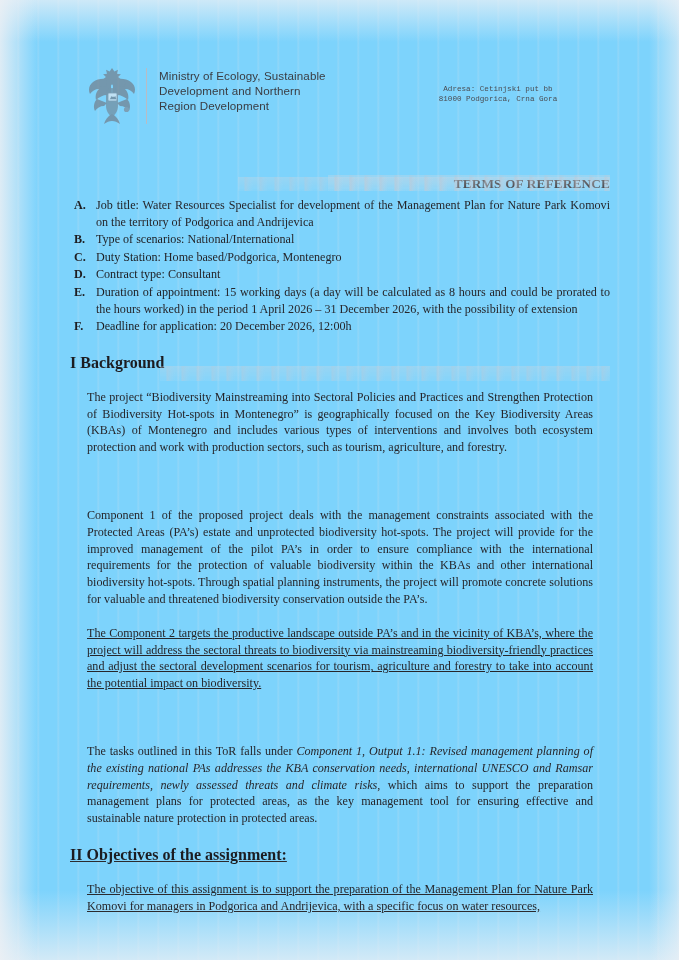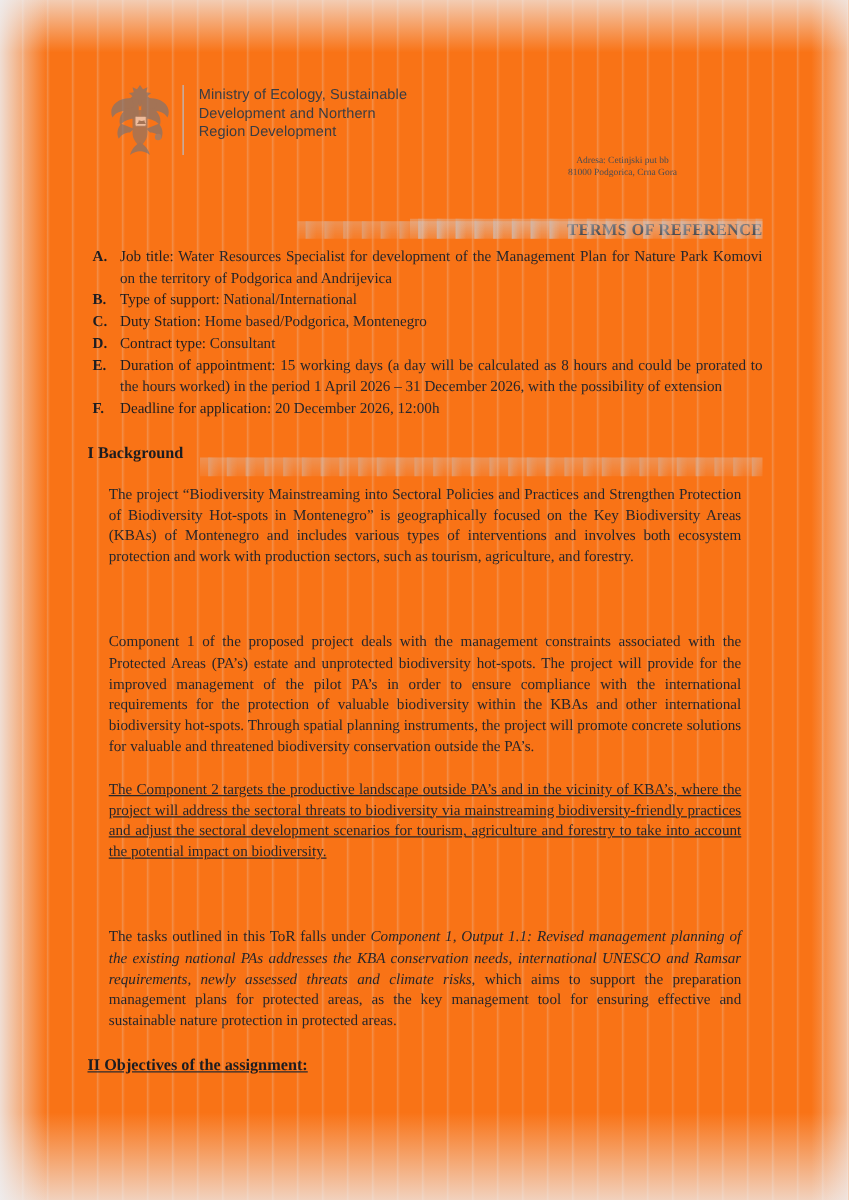--- a/index.html
+++ b/index.html
@@ -6,21 +6,21 @@
   html, body {
     margin: 0;
     padding: 0;
     background: #ffffff;
   }
   .page {
     position: relative;
     width: 679px;
     height: 960px;
     overflow: hidden;
-    background: #f97316;
+    background: #7dd3fc;
     font-family: "Liberation Serif", serif;
     color: #2b2b2f;
   }
   
   .paper-tint {
     position: absolute;
     inset: 0;
     background:
       linear-gradient(90deg, rgba(238,240,244,0.85) 0px, rgba(252,252,253,0) 38px),
       linear-gradient(180deg, rgba(240,242,246,0.7) 0px, rgba(253,253,254,0) 42px),
@@ -76,26 +76,25 @@
     letter-spacing: 0.1px;
     padding-top: 2px;
     white-space: pre-line;
   }
   .address-block {
     position: absolute;
     left: 398px;
     top: 84px;
     width: 200px;
     text-align: center;
-    font-family: Liberation Serif, serif;
+    font-family: Liberation Mono, monospace;
     font-size: 7.6px;
     line-height: 10.4px;
     color: #4a4c52;
     z-index: 4;
-    margin-top: 39px;
   }
 
   
   .doc-body {
     position: absolute;
     left: 70px;
     top: 176px;
     width: 540px;
     z-index: 4;
   }
@@ -144,21 +143,21 @@
   ol.lettered > li .marker {
     position: absolute;
     left: 4px;
     top: 0;
     font-weight: bold;
     color: #1d1d21;
   }
   .lbl { font-weight: normal; color: #1d1d21; }
 
   h2.section {
-    font-size: 13px;
+    font-size: 16px;
     font-weight: bold;
     margin: 0 0 1px 0;
     color: #1c1c20;
     position: relative;
   }
   p.para {
     font-size: 12.1px;
     line-height: 16.8px;
     text-align: justify;
     margin: 17px;
@@ -220,21 +219,21 @@
 
     <div class="ghost-band" style="left:258px; top:-1px; width:282px; height:16px;"></div>
 
     <h1 class="doc-title">TERMS OF REFERENCE</h1>
 
     <ol class="lettered">
       <li>
         <span class="marker">A.</span><span class="lbl">Job title:</span><span> Water Resources Specialist for development of the Management Plan for Nature Park Komovi on the territory of Podgorica and Andrijevica</span>
       </li>
       <li>
-        <span class="marker">B.</span><span class="lbl">Type of support:</span><span> National/International</span>
+        <span class="marker">B.</span><span class="lbl">Type of scenarios:</span><span> National/International</span>
       </li>
       <li>
         <span class="marker">C.</span><span class="lbl">Duty Station:</span><span> Home based/Podgorica, Montenegro</span>
       </li>
       <li>
         <span class="marker">D.</span><span class="lbl">Contract type:</span><span> Consultant</span>
       </li>
       <li>
         <span class="marker">E.</span><span class="lbl">Duration of appointment:</span><span> 15 working days (a day will be calculated as 8 hours and could be prorated to the hours worked) in the period 1 April 2026 – 31 December 2026, with the possibility of extension</span>
       </li>
@@ -250,18 +249,19 @@
       <div class="spacer-md"></div>
       <p class="para">Component 1 of the proposed project deals with the management constraints associated with the Protected Areas (PA’s) estate and unprotected biodiversity hot-spots. The project will provide for the improved management of the pilot PA’s in order to ensure compliance with the international requirements for the protection of valuable biodiversity within the KBAs and other international biodiversity hot-spots. Through spatial planning instruments, the project will promote concrete solutions for valuable and threatened biodiversity conservation outside the PA’s.</p>
       <p class="para">The Component 2 targets the productive landscape outside PA’s and in the vicinity of KBA’s, where the project will address the sectoral threats to biodiversity via mainstreaming biodiversity-friendly practices and adjust the sectoral development scenarios for tourism, agriculture and forestry to take into account the potential impact on biodiversity.</p>
       <div class="spacer-md"></div>
       <p class="para"><span>The tasks outlined in this ToR falls under </span><em class="it">Component 1, Output 1.1: Revised management planning of the existing national PAs addresses the KBA conservation needs, international UNESCO and Ramsar requirements, newly assessed threats and climate risks</em><span>, which aims to support the preparation management plans for protected areas, as the key management tool for ensuring effective and sustainable nature protection in protected areas.</span></p>
     </div>
 
     <div class="blk-objectives">
       <div class="ghost-band" style="left:168px; top:1px; width:372px; height:14px;"></div>
       <h2 class="section">II Objectives of the assignment:</h2>
+      <p class="para">The objective of this assignment is to support the preparation of the Management Plan for Nature Park Komovi for managers in Podgorica and Andrijevica, with a specific focus on water resources,</p>
     </div>
 
   </div>
 
   <div class="paper-tint"></div>
 </div>
 
 </body></html>

